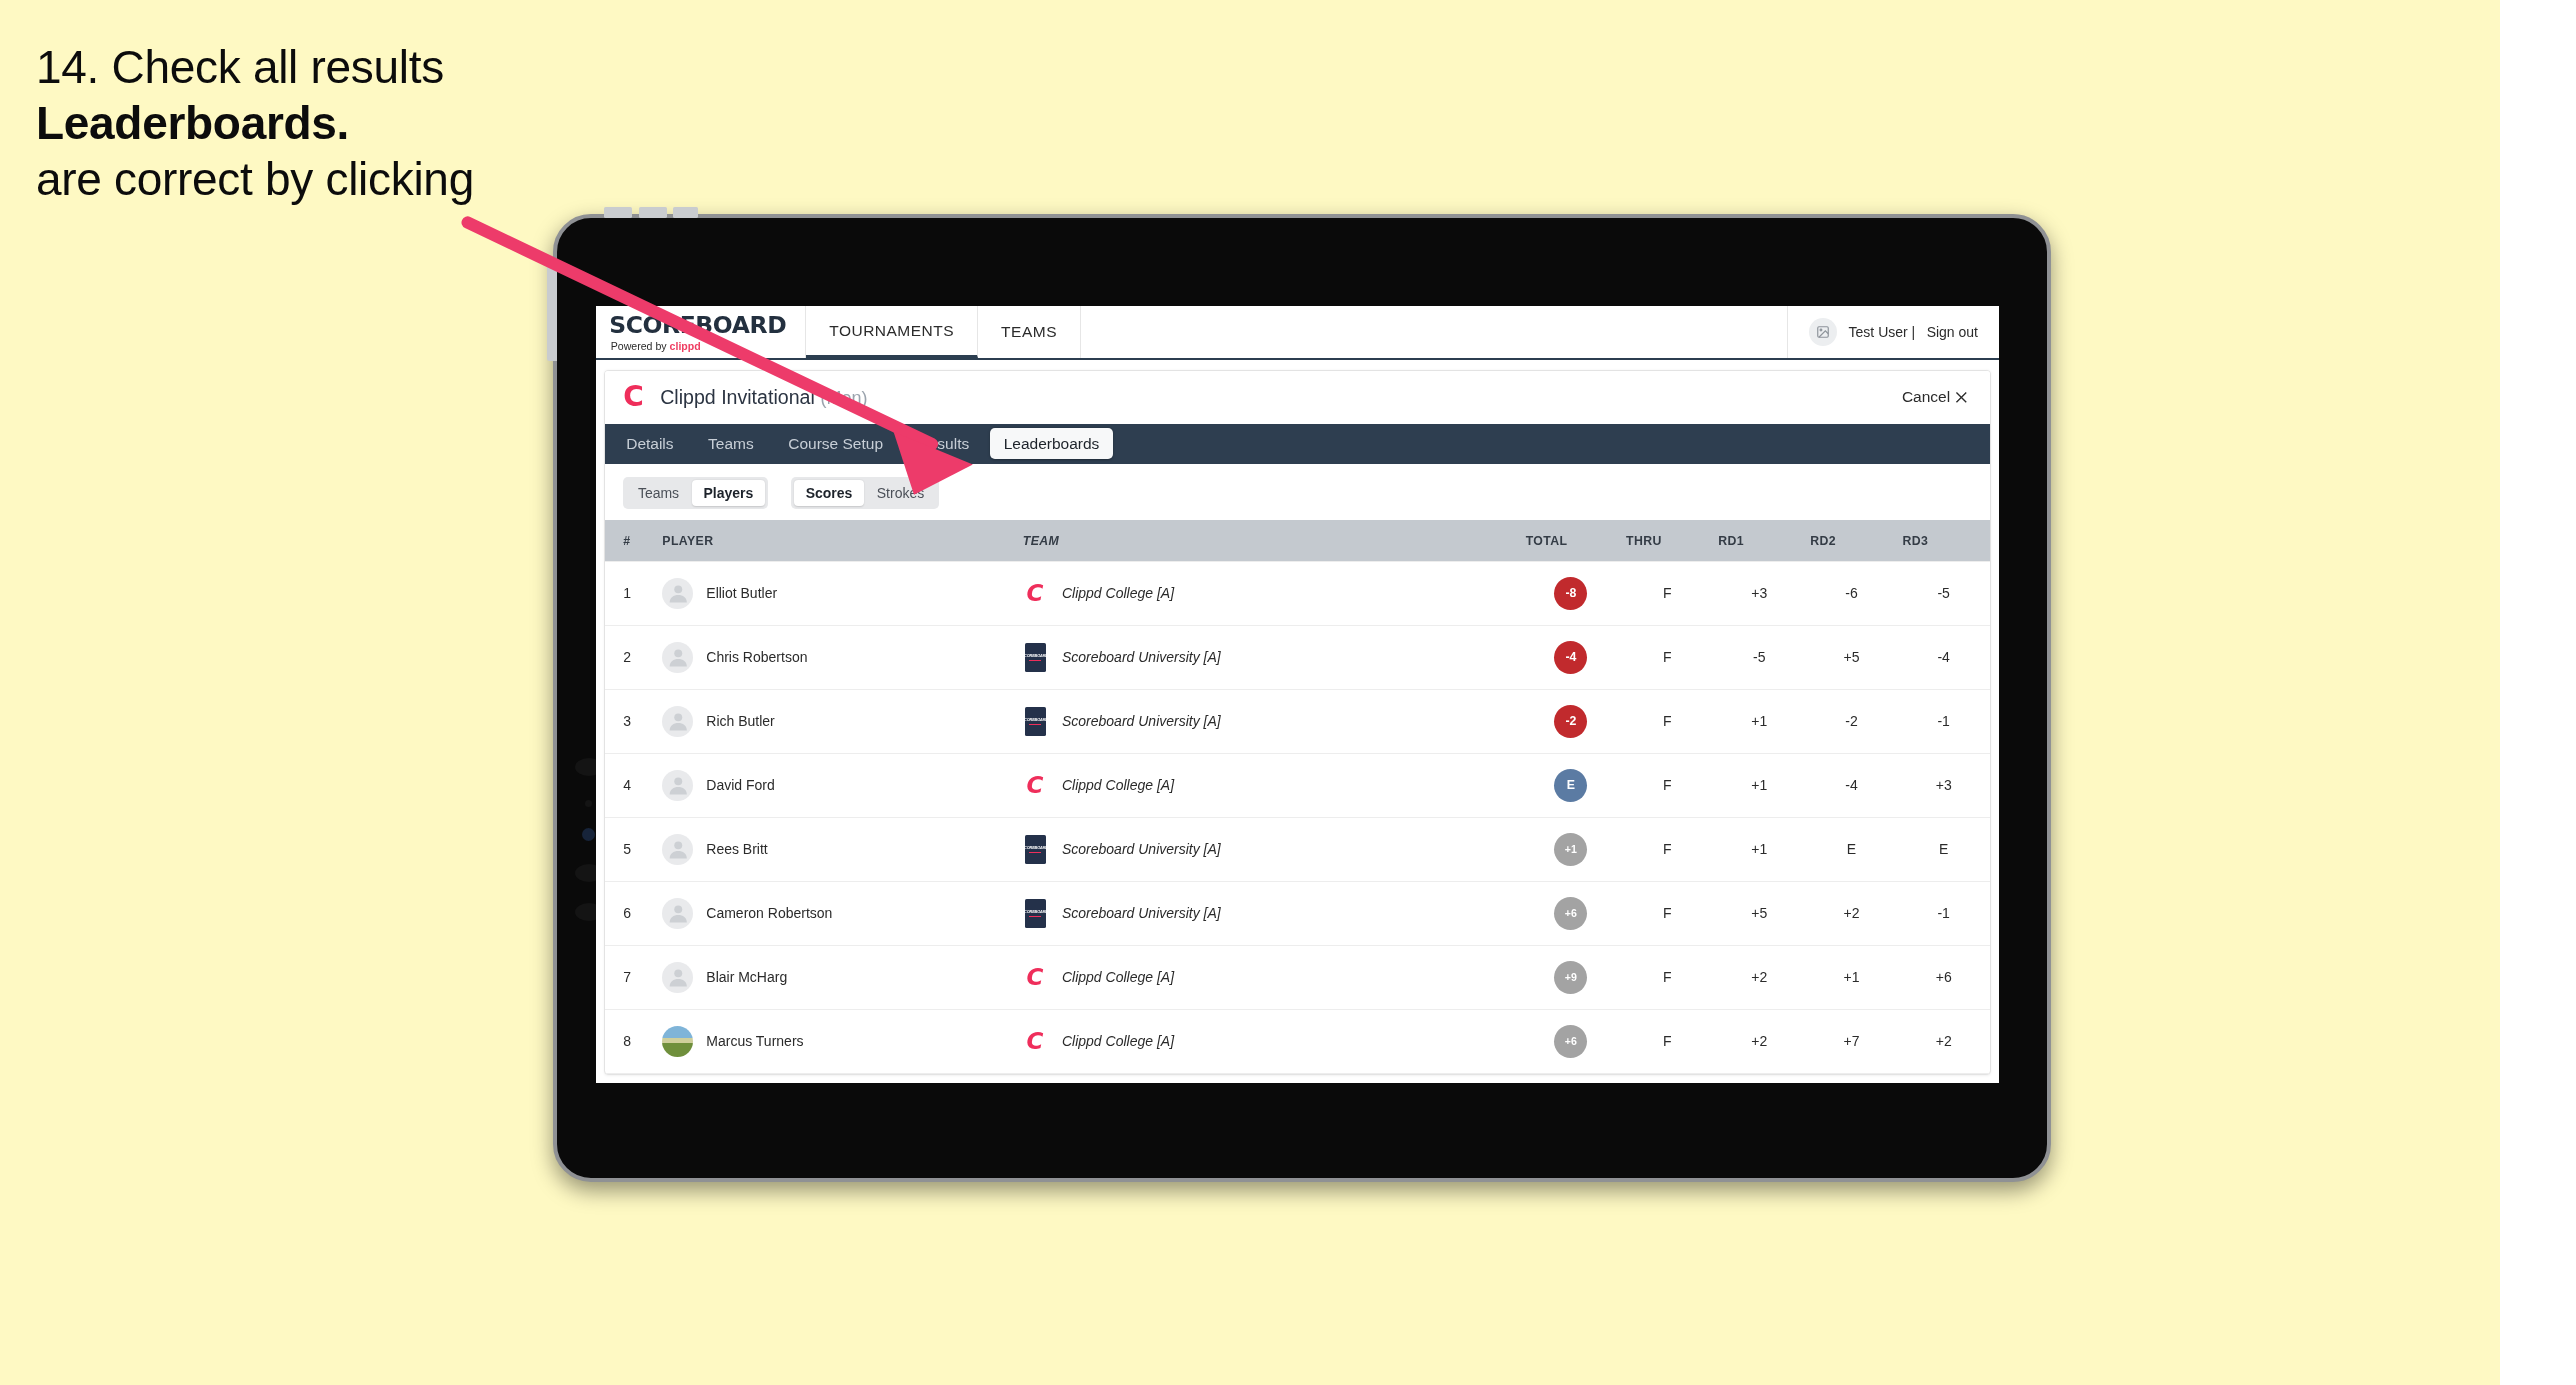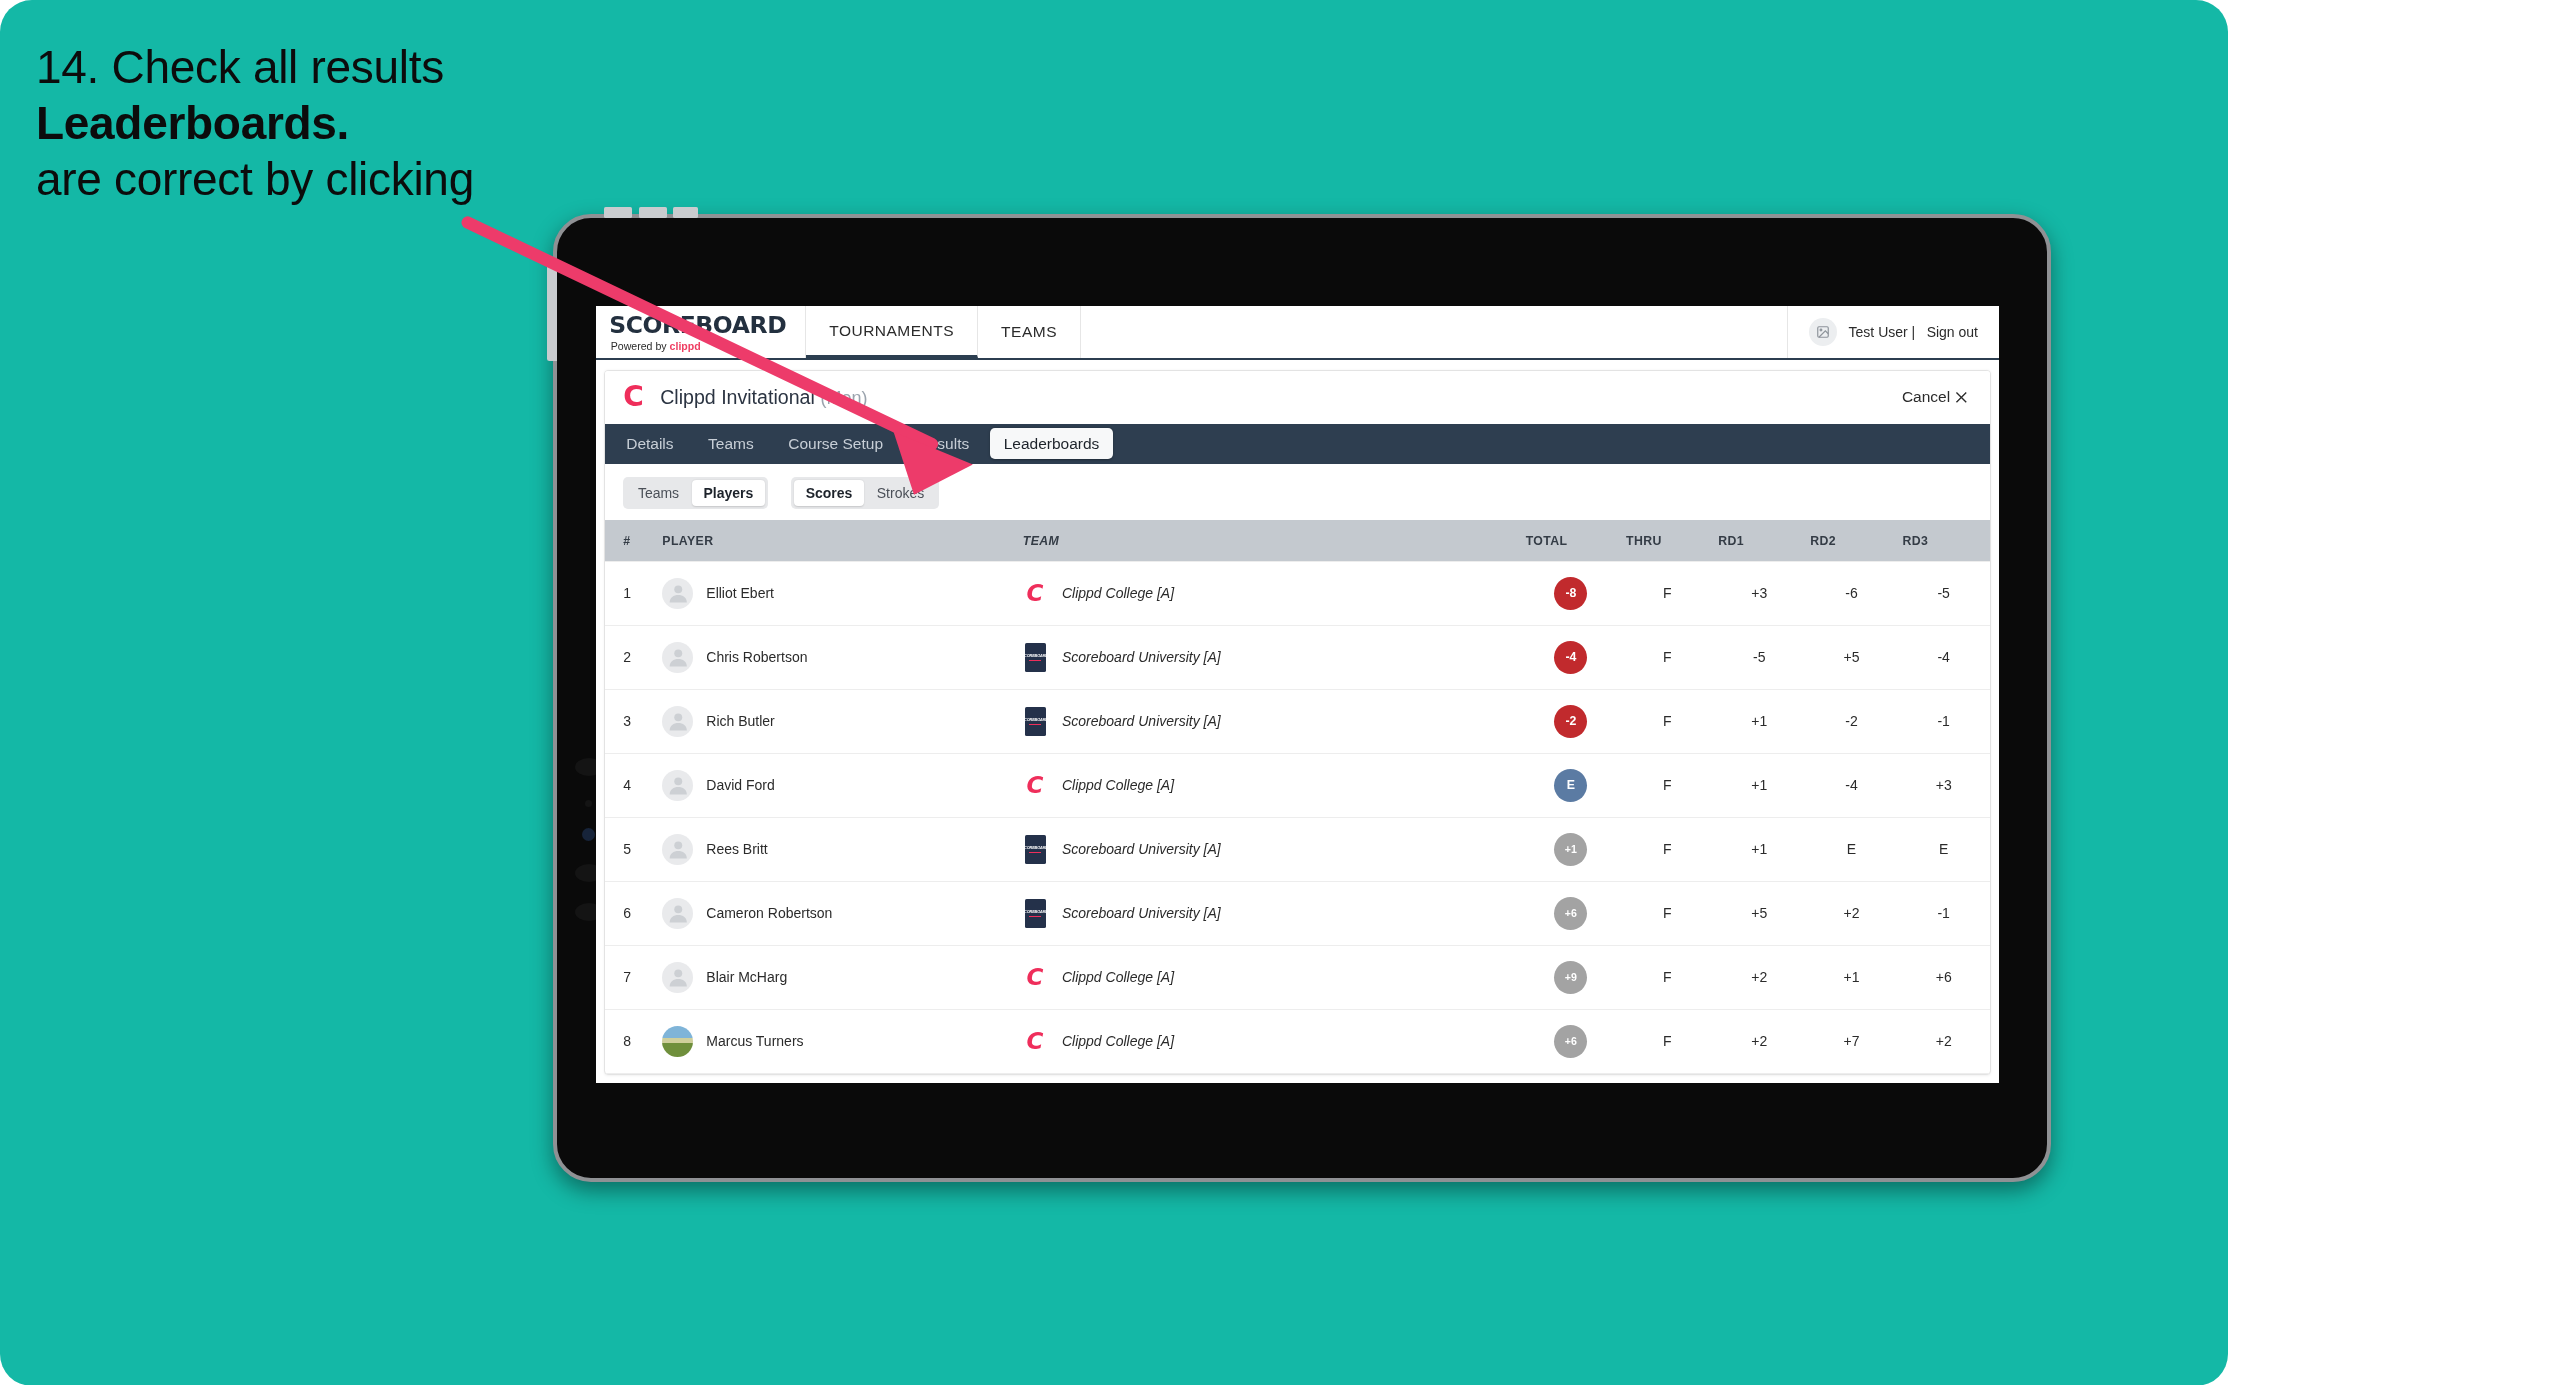--- a/index.html
+++ b/index.html
@@ -2,21 +2,21 @@
 <html style="font-size:13px"><head>
 <meta charset="utf-8">
 <style>
   * { box-sizing: border-box; margin: 0; padding: 0; }
   html, body {
     width: 2576px; height: 1386px;
     background: #ffffff;
     font-family: "Liberation Sans", sans-serif;
     overflow: hidden;
   }
-  #stage { position: relative; width: 2228px; height: 1386px; background: #14b8a6; border-radius: 32px; }
+  #stage { position: relative; width: 2500px; height: 1386px; background: #fef9c3; }
 
   
   #caption {
     position: absolute; left: 36px; top: 39px; width: 621px;
     font-size: 46px; line-height: 1.22; color: #0c0c0c;
     letter-spacing: -0.3px;
   }
   #caption .line { display: block; white-space: nowrap; }
   #caption .bold { font-weight: 700; }
 
@@ -259,21 +259,21 @@
               <tr>
                 <td class="col-rank">1</td>
                 <td class="col-player">
                   <div class="player-cell">
                     <div class="avatar">
                       <svg width="24.5" height="24.5" viewBox="0 0 24 24" fill="#cdd0d4">
                         <circle cx="12" cy="8.2" r="3.9"></circle>
                         <path d="M3.6 21c0-4.6 3.8-7.2 8.4-7.2s8.4 2.6 8.4 7.2z"></path>
                       </svg>
                     </div>
-                    <span>Elliot Ebert</span>
+                    <span>Elliot Butler</span>
                   </div>
                 </td>
                 <td class="col-team">
                   <div class="team-cell">
                     <div class="team-logo-wrap">
                       <span class="team-logo-c">C</span>
                     </div>
                     <span>Clippd College [A]</span>
                   </div>
                 </td>

